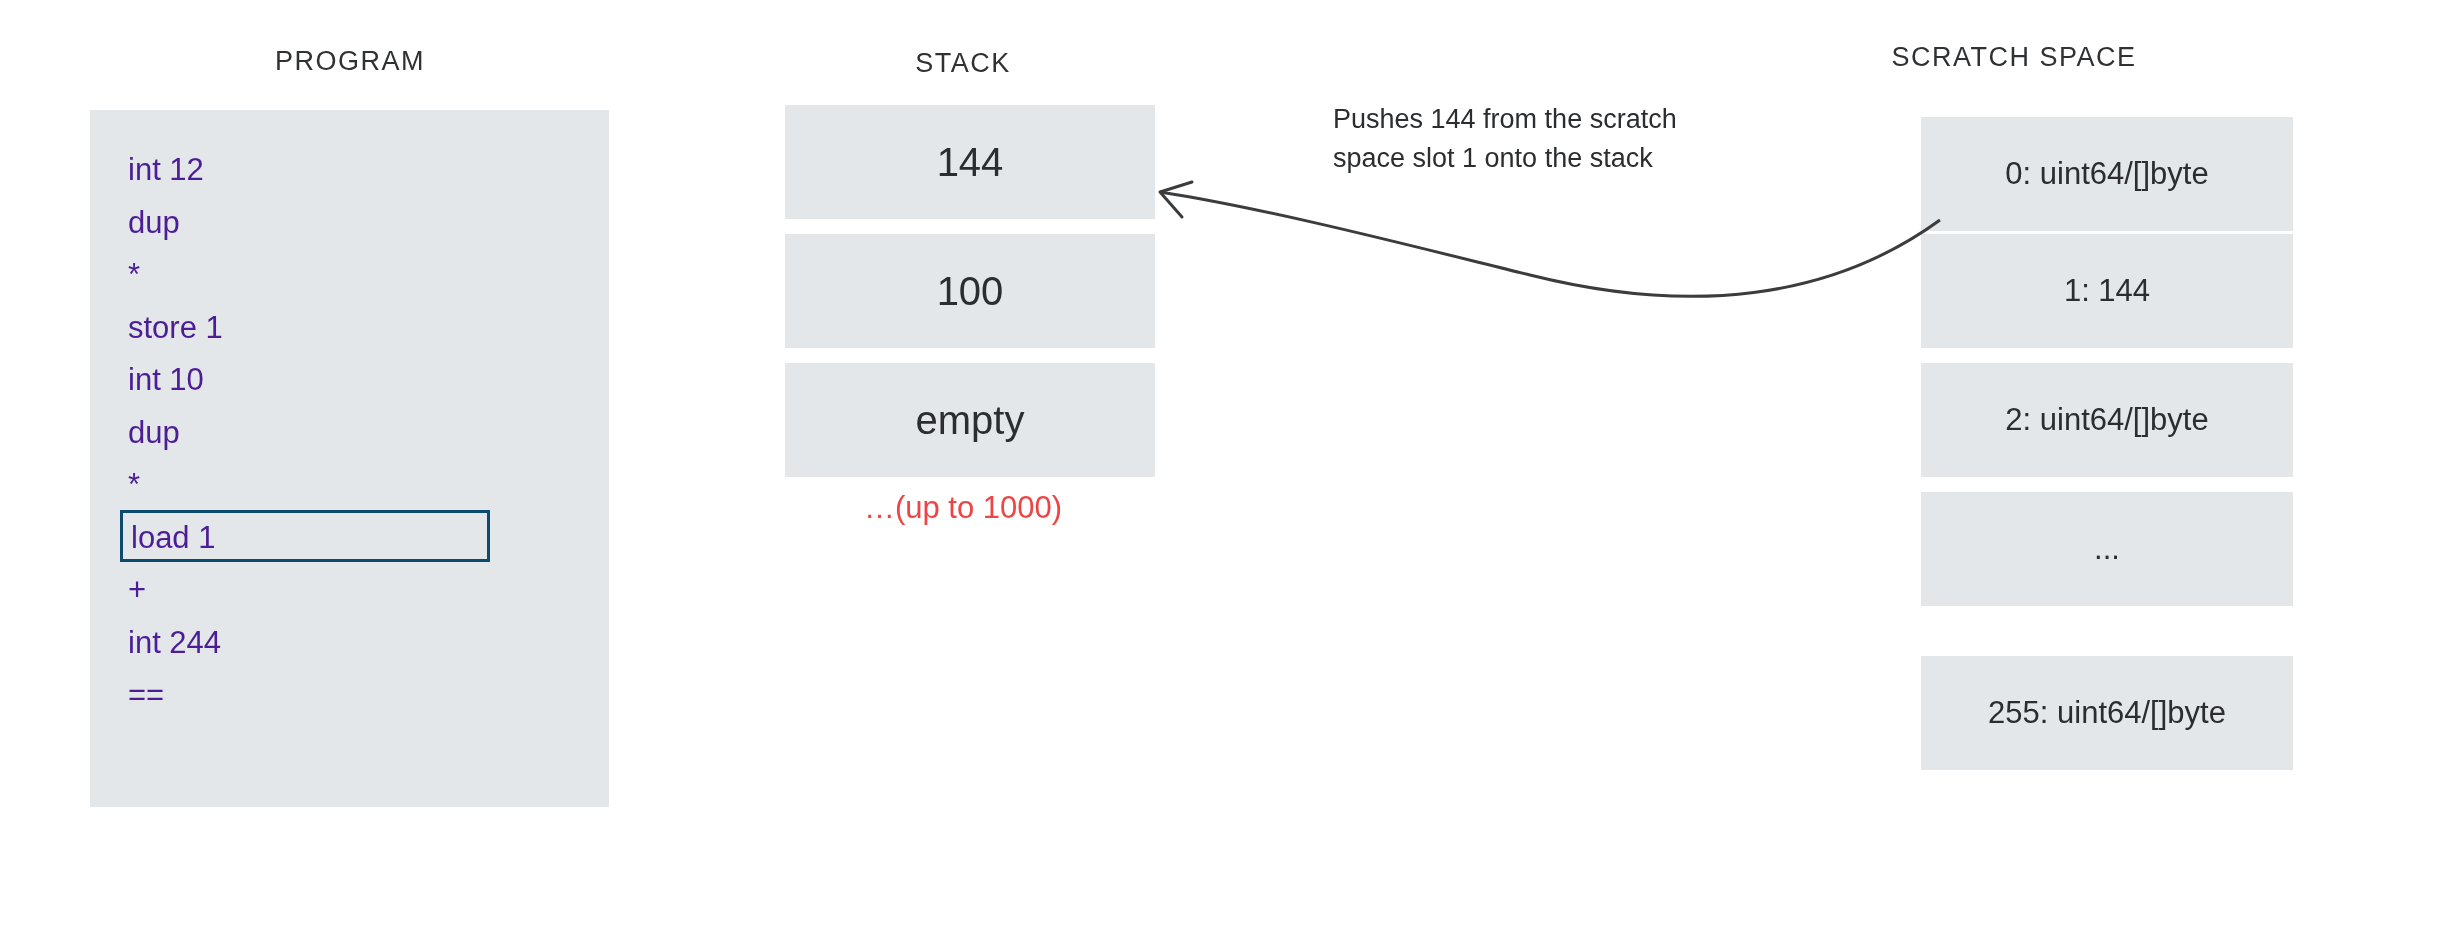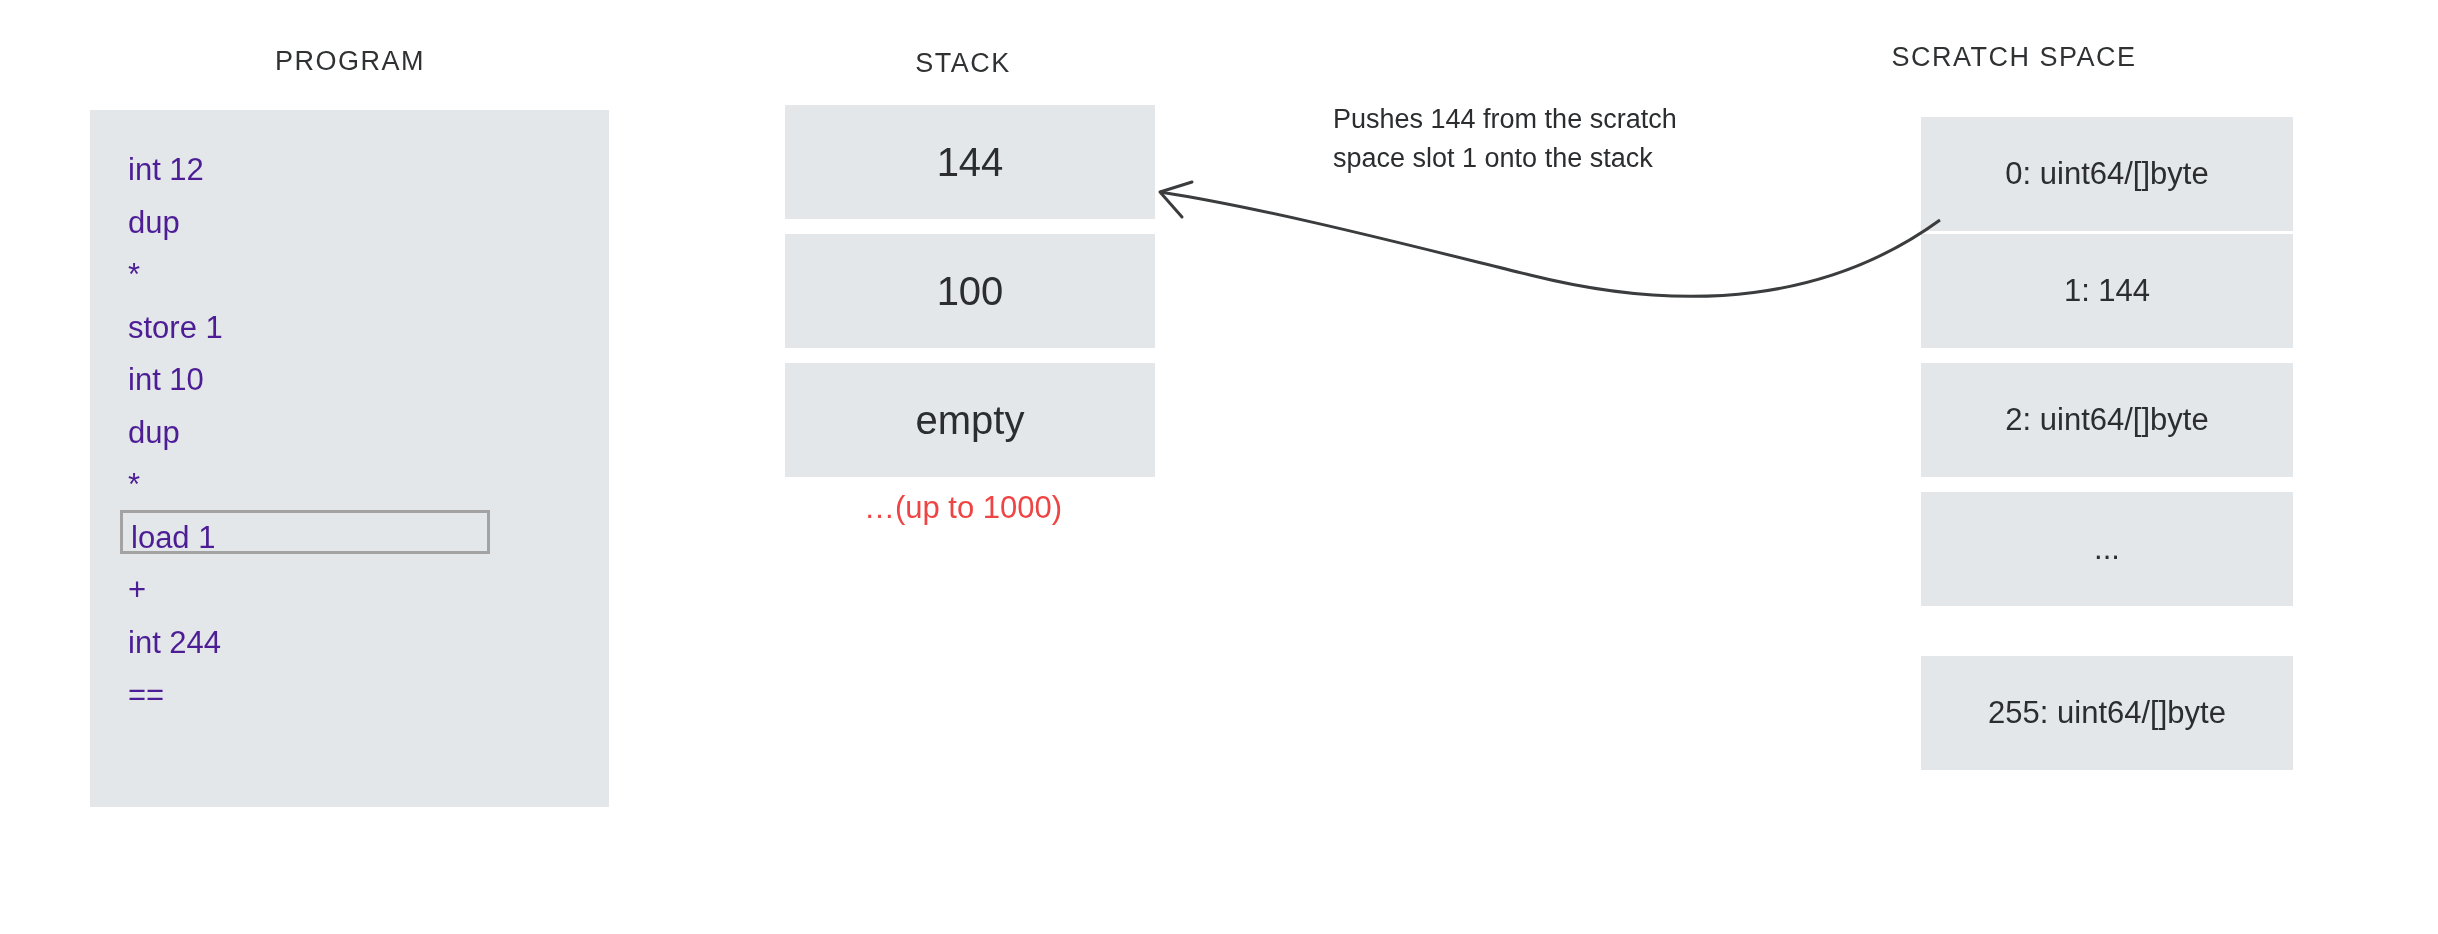--- a/index.html
+++ b/index.html
@@ -56,23 +56,23 @@
     height: 44px;
     line-height: 44px;
     font-size: 31px;
     color: #4c1d95;
     white-space: nowrap;
   }
   .program-line.highlight {
     left: 30px;
     width: 370px;
     box-sizing: border-box;
-    border: 3px solid #a3a3a3;
+    border: 3px solid #0c4a6e;
     padding-left: 8px;
-    height: 44px;
+    height: 52px;
     line-height: 50px;
   }
 
   
   #stack-col {
     position: absolute;
     left: 778px;
     top: 105px;
     width: 370px;
   }

